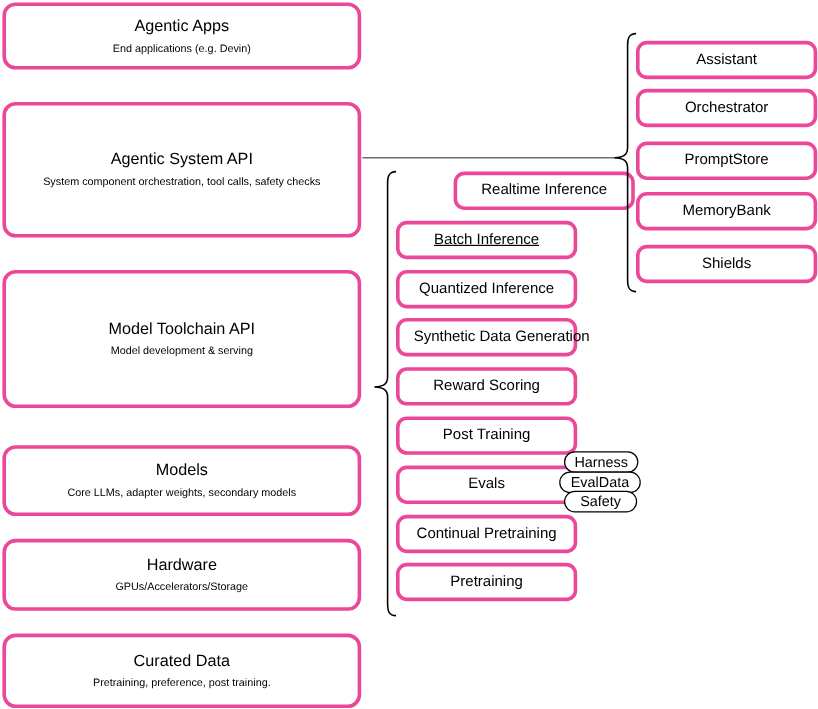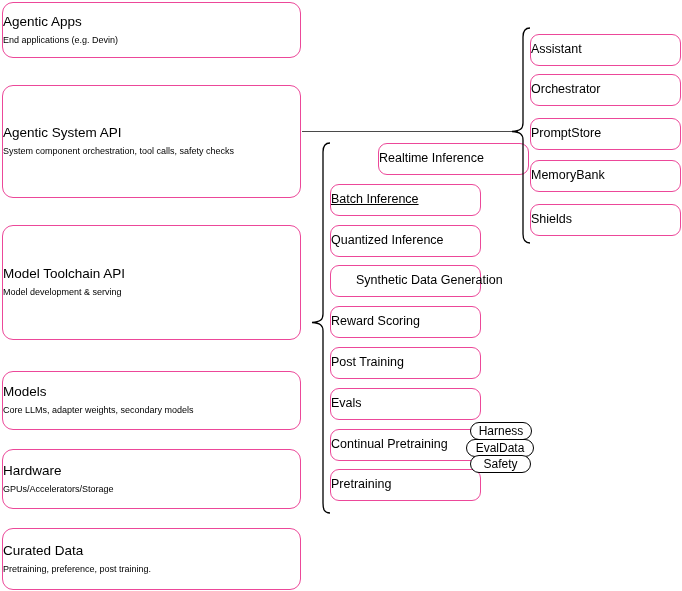--- a/index.html
+++ b/index.html
@@ -16,25 +16,25 @@
     color: #000000;
   }
 
   #stack { position: absolute; left: 0; top: 0; width: 682px; height: 591px; }
 
   
   .rbox {
     position: absolute;
     box-sizing: border-box;
     background: #ffffff;
-    border: 1px solid #ec4899;
+    border: 3px solid #ec4899;
     border-radius: 11px;
     display: flex;
     flex-direction: column;
-    align-items: flex-start;
+    align-items: center;
     justify-content: center;
     text-align: center;
     line-height: 1.25;
   }
   .rbox .title {
     font-size: 13px;
     color: #000000;
     white-space: nowrap;
   }
   .rbox .sub {
@@ -65,21 +65,20 @@
     background: #ffffff;
     border: 1px solid #000000;
     border-radius: 999px;
     display: flex;
     align-items: center;
     justify-content: center;
     font-size: 12px;
     line-height: 1;
     white-space: nowrap;
     z-index: 8;
-    margin-top: 46px;
   }
 
   
   .hline {
     position: absolute;
     height: 0;
     border-top: 1px solid #4a4a4a;
     z-index: 2;
   }
   .brace { position: absolute; z-index: 3; }

